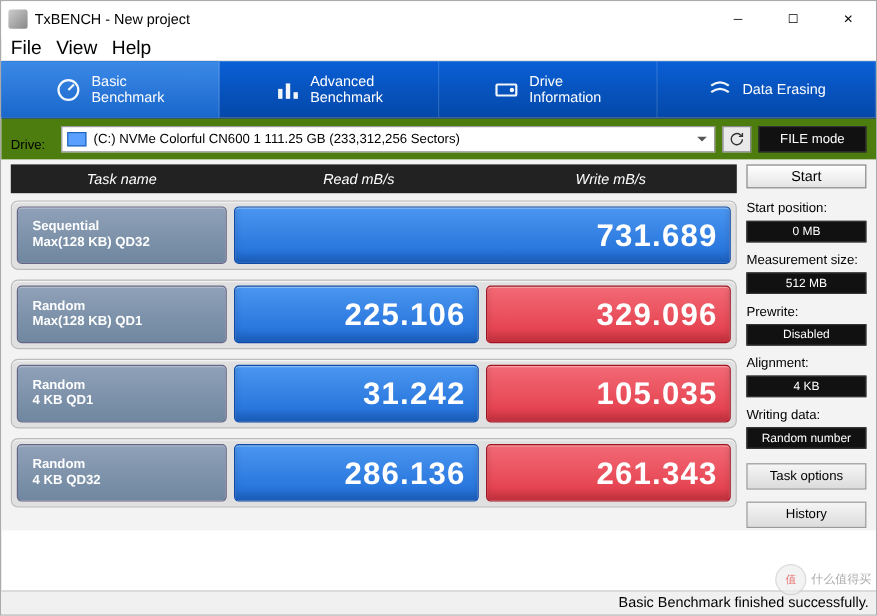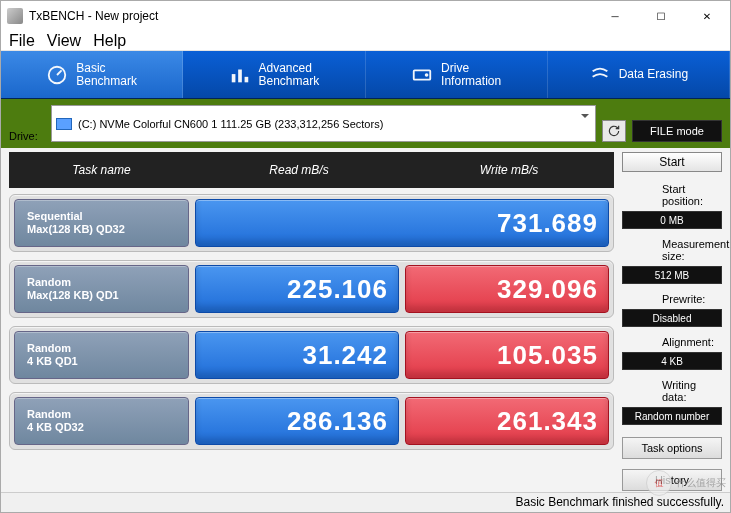--- a/index.html
+++ b/index.html
@@ -15,40 +15,40 @@
 
 .tabbar { height: 48px; background: linear-gradient(#0a5fd6,#0448a8); display: flex; border-bottom: 1px solid #022555; }
 .tab { flex: 1; display: flex; align-items: center; justify-content: center; gap: 8px; color: #fff; font-size: 12px; border-right: 1px solid rgba(255,255,255,0.15); cursor: pointer; }
 .tab.active { background: linear-gradient(#3b89e6,#1a67cc); }
 .tab .tab-icon { width: 22px; height: 22px; opacity: .95; }
 .tab-text { line-height: 13px; }
 
 .toolbar { display: flex; align-items: flex-end; padding: 6px 8px; gap: 6px; font-size: 11px; background: #4d7c0f; }
 .toolbar label { min-width: 36px; }
 .drive-icon { width: 16px; height: 12px; background: #5aa0ff; border: 1px solid #2266bb; }
-.drive-select { flex: 1; display: flex; align-items: center; gap: 6px; background: #fff; border: 1px solid #999; height: 37px; padding: 0 32px 0 4px; position: relative; font-size: 11px; }
+.drive-select { flex: 1; display: flex; align-items: center; gap: 6px; background: #fff; border: 1px solid #999; height: 22px; padding: 0 32px 0 4px; position: relative; font-size: 11px; }
 .drive-select::after { content: ""; position: absolute; right: 6px; top: 8px; border: 4px solid transparent; border-top-color: #555; }
 .reload { width: 24px; height: 22px; border: 1px solid #888; background: #e9e9e9; display: flex; align-items: center; justify-content: center; }
 .filemode { width: 90px; height: 22px; background: #111; color: #fff; display: flex; align-items: center; justify-content: center; font-size: 11px; border: 1px solid #333; }
 
 .content { display: flex; padding: 4px 8px 2px 8px; gap: 8px; background: #f3f3f3; }
 .left { flex: 1; display: flex; flex-direction: column; gap: 6px; }
-.header-row { display: flex; background: #222; color: #fff; font-style: italic; font-size: 12px; height: 36px; justify-content: space-between; }
+.header-row { display: flex; background: #222; color: #fff; font-style: italic; font-size: 12px; height: 24px; justify-content: space-between; }
 .header-row > div { flex: 1; display: flex; align-items: center; justify-content: center; }
 .header-row > div:first-child { flex: 0 0 185px; }
 
 .task-row { display: flex; gap: 6px; height: 58px; background:#e0e0e0; border:1px solid #bbb; border-radius:6px; padding:4px; box-shadow: inset 0 1px 1px rgba(255,255,255,.7); }
 .task-name { flex: 0 0 175px; background: linear-gradient(#8fa1b8,#6f879f); border: 1px solid #668; border-radius: 4px; color: #fefeff; font-size: 11px; font-weight: bold; line-height: 13px; display: flex; flex-direction: column; justify-content: center; padding-left: 12px; box-shadow: inset 0 1px 0 rgba(255,255,255,.3); }
 .value { flex: 1; border-radius: 4px; display: flex; align-items: center; justify-content: flex-end; padding-right: 10px; font-family: "Arial Black","Impact",sans-serif; font-size: 26px; font-weight: 900; letter-spacing: 1px; color: #fff; box-shadow: inset 0 1px 0 rgba(255,255,255,.35), inset 0 -6px 6px rgba(0,0,0,.15); }
 .read { background: linear-gradient(#4a96f0,#1f6dd8); border: 1px solid #0d4aa8; }
 .write { background: linear-gradient(#f26a75,#e23947); border: 1px solid #a31220; }
 
 .side { width: 100px; display: flex; flex-direction: column; gap: 4px; font-size: 11px; }
 .side .start-btn { height: 20px; background: linear-gradient(#fff,#e4e4e4); border: 1px solid #888; display: flex; align-items: center; justify-content: center; margin-bottom: 4px; font-size: 12px; }
-.side .lbl { font-size: 11px; padding-top: 3px; margin-left: 40px; }
+.side .lbl { font-size: 11px; padding-top: 3px; }
 .side .black { height: 18px; background: #111; color: #fff; display: flex; align-items: center; justify-content: center; font-size: 10px; margin-bottom: 2px; border: 1px solid #333; }
 .side .grey-btn { height: 22px; background: linear-gradient(#f5f5f5,#dcdcdc); border: 1px solid #999; display: flex; align-items: center; justify-content: center; font-size: 11px; margin-top: 6px; }
 
 .status { position: absolute; bottom: 0; left: 0; right: 0; height: 20px; background: #f0f0f0; border-top: 1px solid #ccc; font-size: 12px; padding: 2px 6px; text-align: right; }
 
 .watermark { position: absolute; right: 4px; bottom: 16px; display: flex; align-items: center; gap: 4px; font-size: 10px; color: #888; opacity: .7; }
 .watermark .circ { width: 26px; height: 26px; border-radius: 50%; background: #eee; border: 1px solid #ccc; display:flex; align-items:center; justify-content:center; font-size:9px; color:#d33; }
 </style>
 </head>
 <body>

